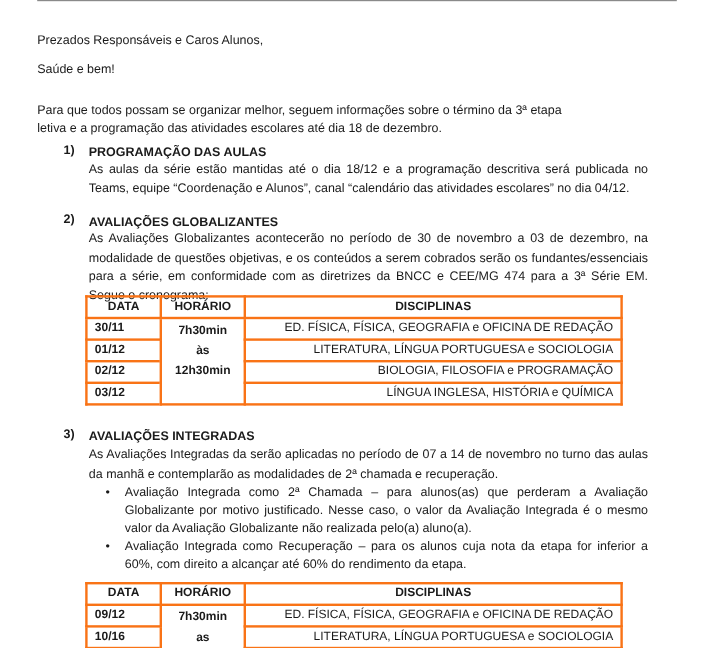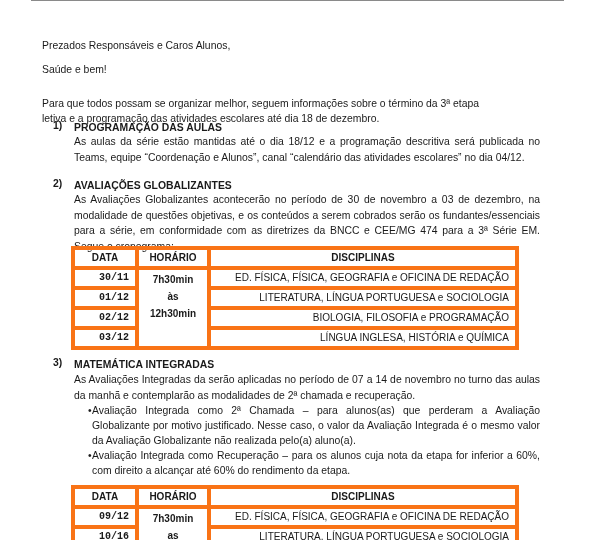--- a/index.html
+++ b/index.html
@@ -2,36 +2,36 @@
 <html><head>
 <meta charset="utf-8">
 <style>
   html, body { margin: 0; padding: 0; background: #ffffff; }
   body {
     width: 600px; height: 540px; overflow: hidden; position: relative;
     font-family: "Liberation Sans", sans-serif; color: #1a1a1a;
     font-size: 10.4px;
   }
   .top-rule { position: absolute; left: 31px; top: 0; width: 533px; height: 1px; background: #8a8a8a; }
-  .p { position: absolute; left: 31px; width: 520px; line-height: 15px; margin: 11px; }
+  .p { position: absolute; left: 31px; width: 520px; line-height: 15px; margin: 0; }
   .sec-title { position: absolute; left: 53px; font-weight: bold; line-height: 15px; }
   .sec-num { position: absolute; left: 53px; font-weight: bold; }
   .sec-body { position: absolute; left: 74px; width: 466px; line-height: 15.5px; text-align: justify; }
   .bullet { position: absolute; left: 88px; width: 452px; line-height: 15px; text-align: justify; }
   .bullet .dot { position: absolute; left: 0; }
-  .bullet .txt { display: block; margin-left: 4px; }
+  .bullet .txt { display: block; margin-left: 16px; }
   table.sched {
     position: absolute; left: 71px; border-collapse: collapse;
     font-size: 10px; width: 448px;
   }
   table.sched th, table.sched td {
-    border: 4px solid #f97316; padding: 0 6px; height: 16px; line-height: 16px;
+    border: 2px solid #f97316; padding: 0 6px; height: 16px; line-height: 16px;
   }
   table.sched th { font-weight: bold; text-align: center; }
-  table.sched td.date { font-weight: bold; text-align: right; width: 48px; font-family: Liberation Mono, monospace; }
+  table.sched td.date { font-weight: bold; text-align: left; width: 48px; }
   table.sched td.time { font-weight: bold; text-align: center; width: 56px; vertical-align: top; line-height: 17px; padding-top: 1px; }
   table.sched td.disc { text-align: right; }
 </style>
 </head>
 <body>
 
 <div class="top-rule"></div>
 
 <p class="p" style="top:27px;">Prezados Responsáveis e Caros Alunos,</p>
 <p class="p" style="top:51px;">Saúde e bem!</p>
@@ -75,21 +75,21 @@
     <tr>
       <td class="date">03/12</td>
       <td class="disc">LÍNGUA INGLESA, HISTÓRIA e QUÍMICA</td>
     </tr>
   </tbody>
     </table>
 </div>
 
 <div>
   <span class="sec-num" style="top:357px;">3)</span>
-  <span class="sec-title" style="top:357px; left:74px;">MATEMÁTICA INTEGRADAS</span>
+  <span class="sec-title" style="top:357px; left:74px;">AVALIAÇÕES INTEGRADAS</span>
   <div class="sec-body" style="top:372px;">As Avaliações Integradas da serão aplicadas no período de 07 a 14 de novembro no turno das aulas da manhã e contemplarão as modalidades de 2ª chamada e recuperação.</div>
 
   <div class="bullet" style="top:403px;">
     <span class="dot">•</span>
     <span class="txt">Avaliação Integrada como 2ª Chamada – para alunos(as) que perderam a Avaliação Globalizante por motivo justificado. Nesse caso, o valor da Avaliação Integrada é o mesmo valor da Avaliação Globalizante não realizada pelo(a) aluno(a).</span>
   </div>
   <div class="bullet" style="top:448px;">
     <span class="dot">•</span>
     <span class="txt">Avaliação Integrada como Recuperação – para os alunos cuja nota da etapa for inferior a 60%, com direito a alcançar até 60% do rendimento da etapa.</span>
   </div>

